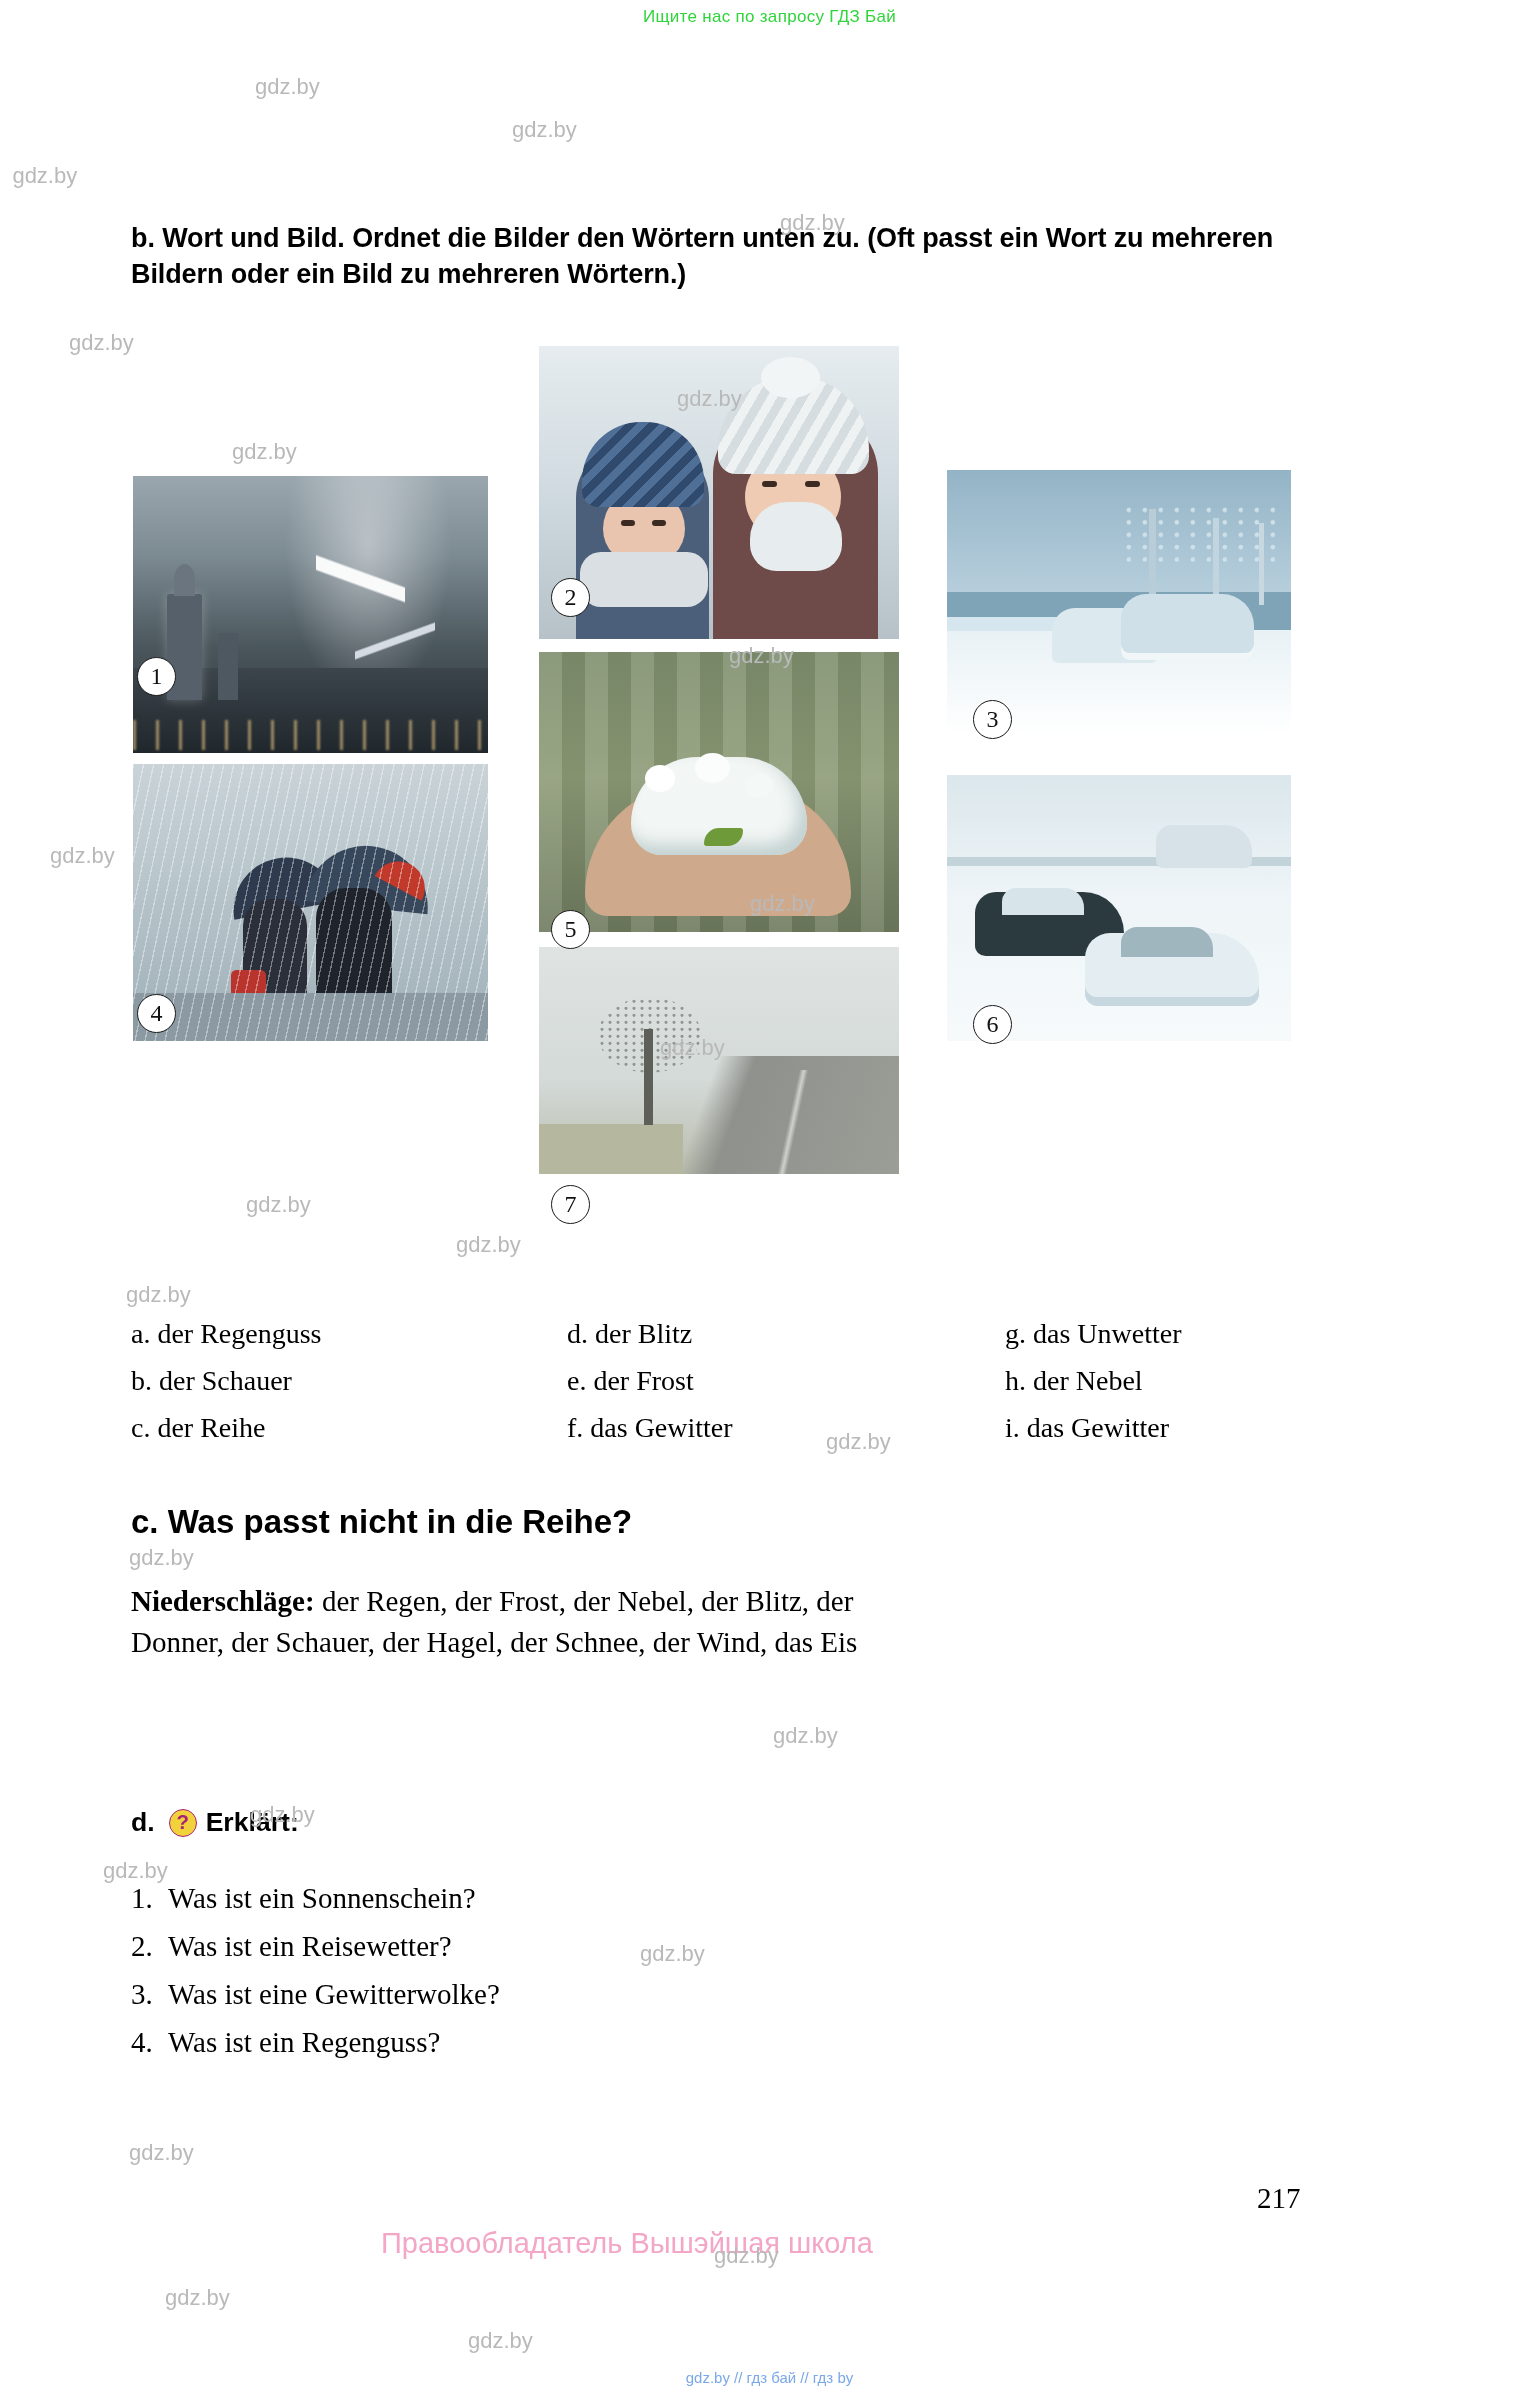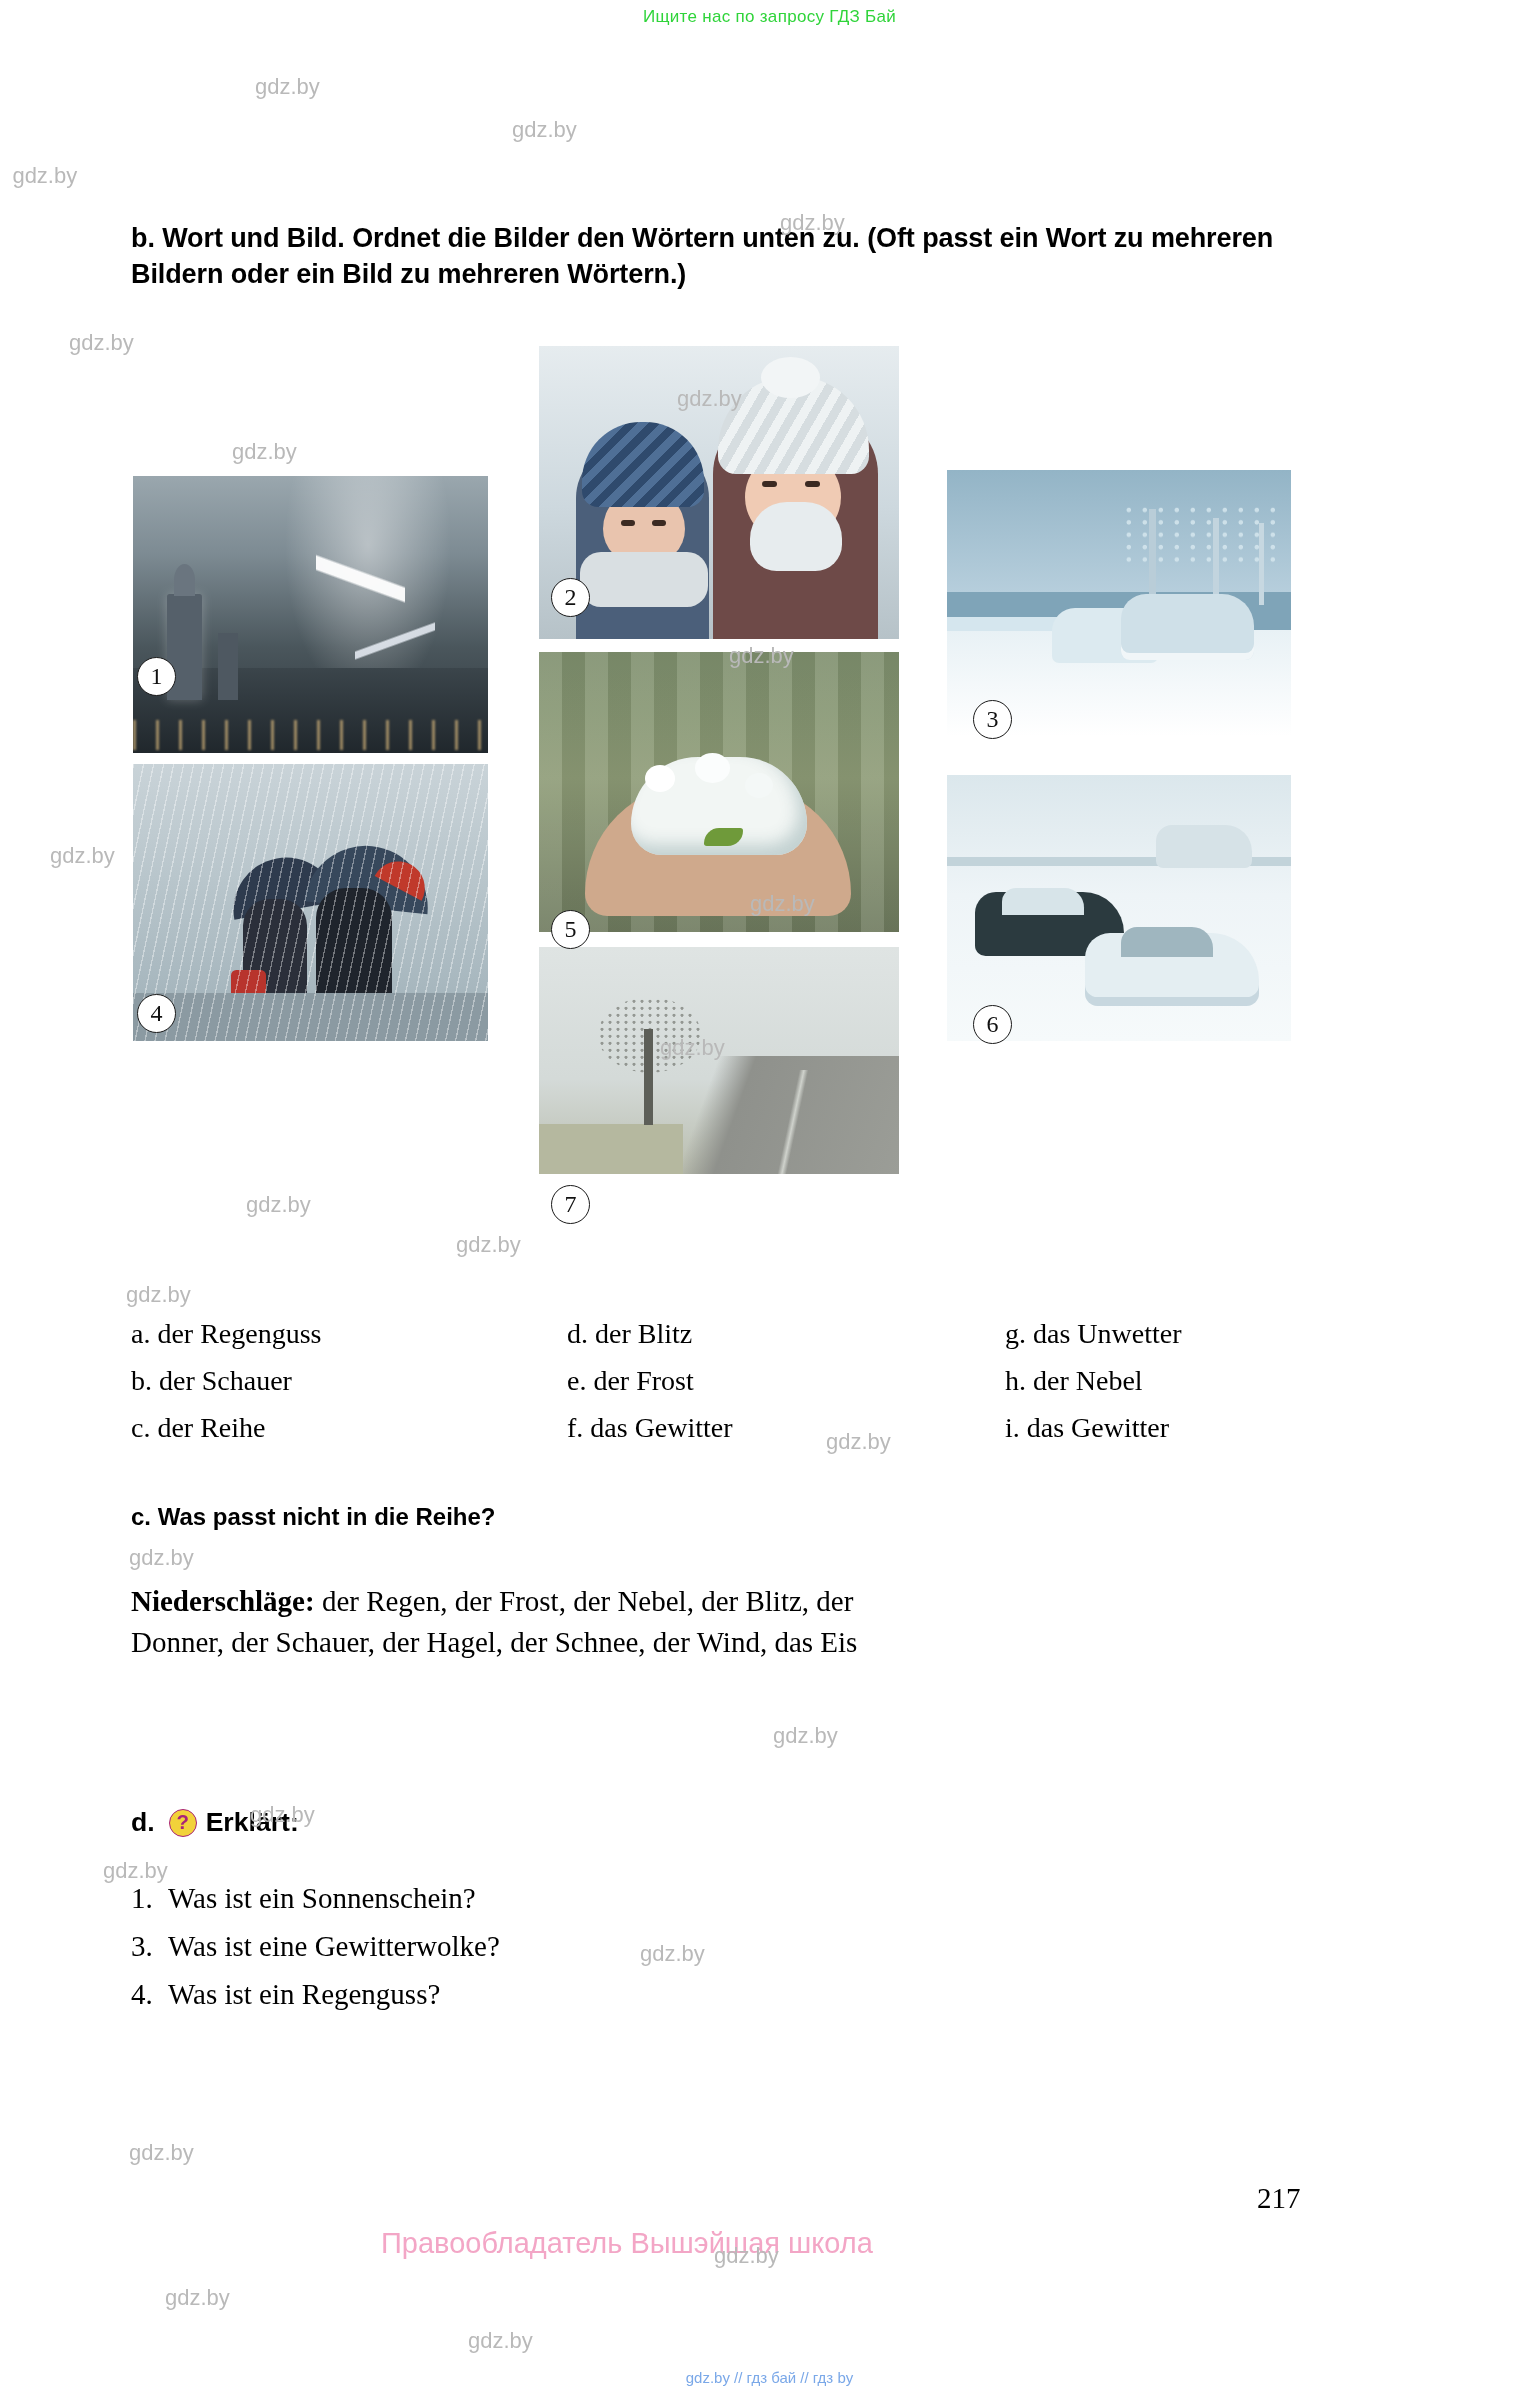--- a/index.html
+++ b/index.html
@@ -70,21 +70,21 @@
     font-size: 27px;
     line-height: 36px;
     letter-spacing: -0.1px;
   }
   .task-c-title {
     position: absolute;
     left: 131px;
     top: 1503px;
     font-family: "Liberation Sans", sans-serif;
     font-weight: bold;
-    font-size: 24px;
+    font-size: 33px;
     text-align: center;
   }
   .task-d-title {
     position: absolute;
     left: 131px;
     top: 1807px;
     font-family: "Liberation Sans", sans-serif;
     font-weight: bold;
     font-size: 26.6px;
     display: flex;
@@ -478,20 +478,21 @@
 
 
   <div class="task-d-title">
     <span>d.</span>
     <span class="qmark">?</span>
     <span>Erklärt:</span>
   </div>
 
   <div class="qlist">
     <div><span class="qnum">1.</span><span>Was ist ein Sonnenschein?</span></div>
+    <div><span class="qnum">2.</span><span>Was ist ein Reisewetter?</span></div>
     <div><span class="qnum">3.</span><span>Was ist eine Gewitterwolke?</span></div>
     <div><span class="qnum">4.</span><span>Was ist ein Regenguss?</span></div>
   </div>
 
   <div class="pagenum">217</div>
 
   <div class="wm-bottom-pink">Правообладатель Вышэйшая школа</div>
   <div class="wm-footer">gdz.by  //   гдз бай   //  гдз by</div>
 
   <div id="wm-layer">

